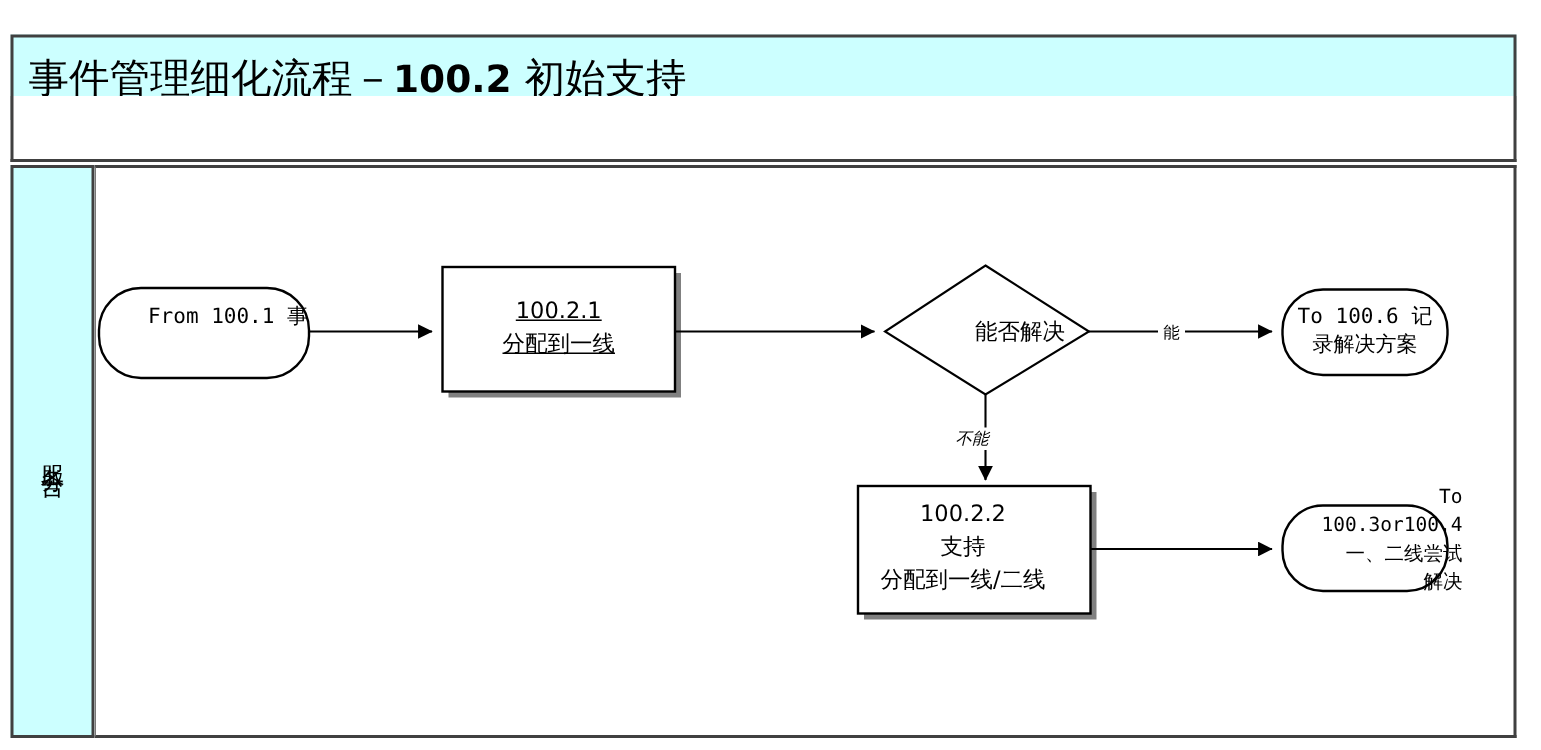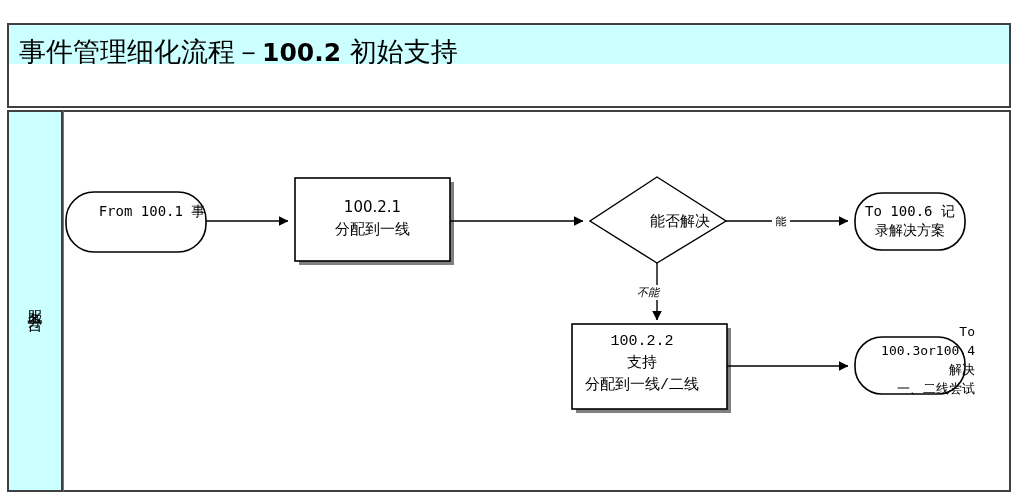--- a/index.html
+++ b/index.html
@@ -188,44 +188,44 @@
 
     <rect x="572" y="324" width="155" height="85" fill="#ffffff" stroke="#000000" stroke-width="1.6"></rect>
 
     <rect x="855" y="337" width="110" height="57" rx="27" ry="27" fill="#ffffff" stroke="#000000" stroke-width="1.6"></rect>
   </svg>
 
   <div class="node-label mono" style="left:76px; top:202px; width:152px;">
     <div>From 100.1 事</div>
   </div>
 
-  <div class="node-label sans" style="left:295px; top:196px; width:155px;">
+  <div class="node-label sans" style="left:295px; top:196px; width:155px;text-decoration:underline;">
     <div>100.2.1</div>
     <div>分配到一线</div>
   </div>
 
   <div class="node-label sans" style="left:612px; top:210px; width:136px;">
     <div>能否解决</div>
   </div>
 
   <div class="node-label mono" style="left:850px; top:202px; width:120px;">
     <div>To 100.6 记</div>
     <div>录解决方案</div>
   </div>
 
-  <div class="node-label sans" style="left:572px; top:331px; width:140px;font-family:Liberation Mono, monospace;">
+  <div class="node-label sans" style="left:572px; top:331px; width:140px;">
     <div>100.2.2</div>
     <div>支持</div>
     <div>分配到一线/二线</div>
   </div>
 
   <div class="node-label mono-sm" style="left:845px; top:322px; width:130px;">
     <div>To</div>
     <div>100.3or100.4</div>
+    <div>一、二线尝试</div>
     <div>解决</div>
-    <div>一、二线尝试</div>
   </div>
 
   <div class="edge-label" style="left:772px; top:214px; width:16px;">能</div>
 
   <div class="edge-label" style="left:632px; top:285px; width:30px;font-style:italic;">不能</div>
 
 </div>
 
 </body></html>

